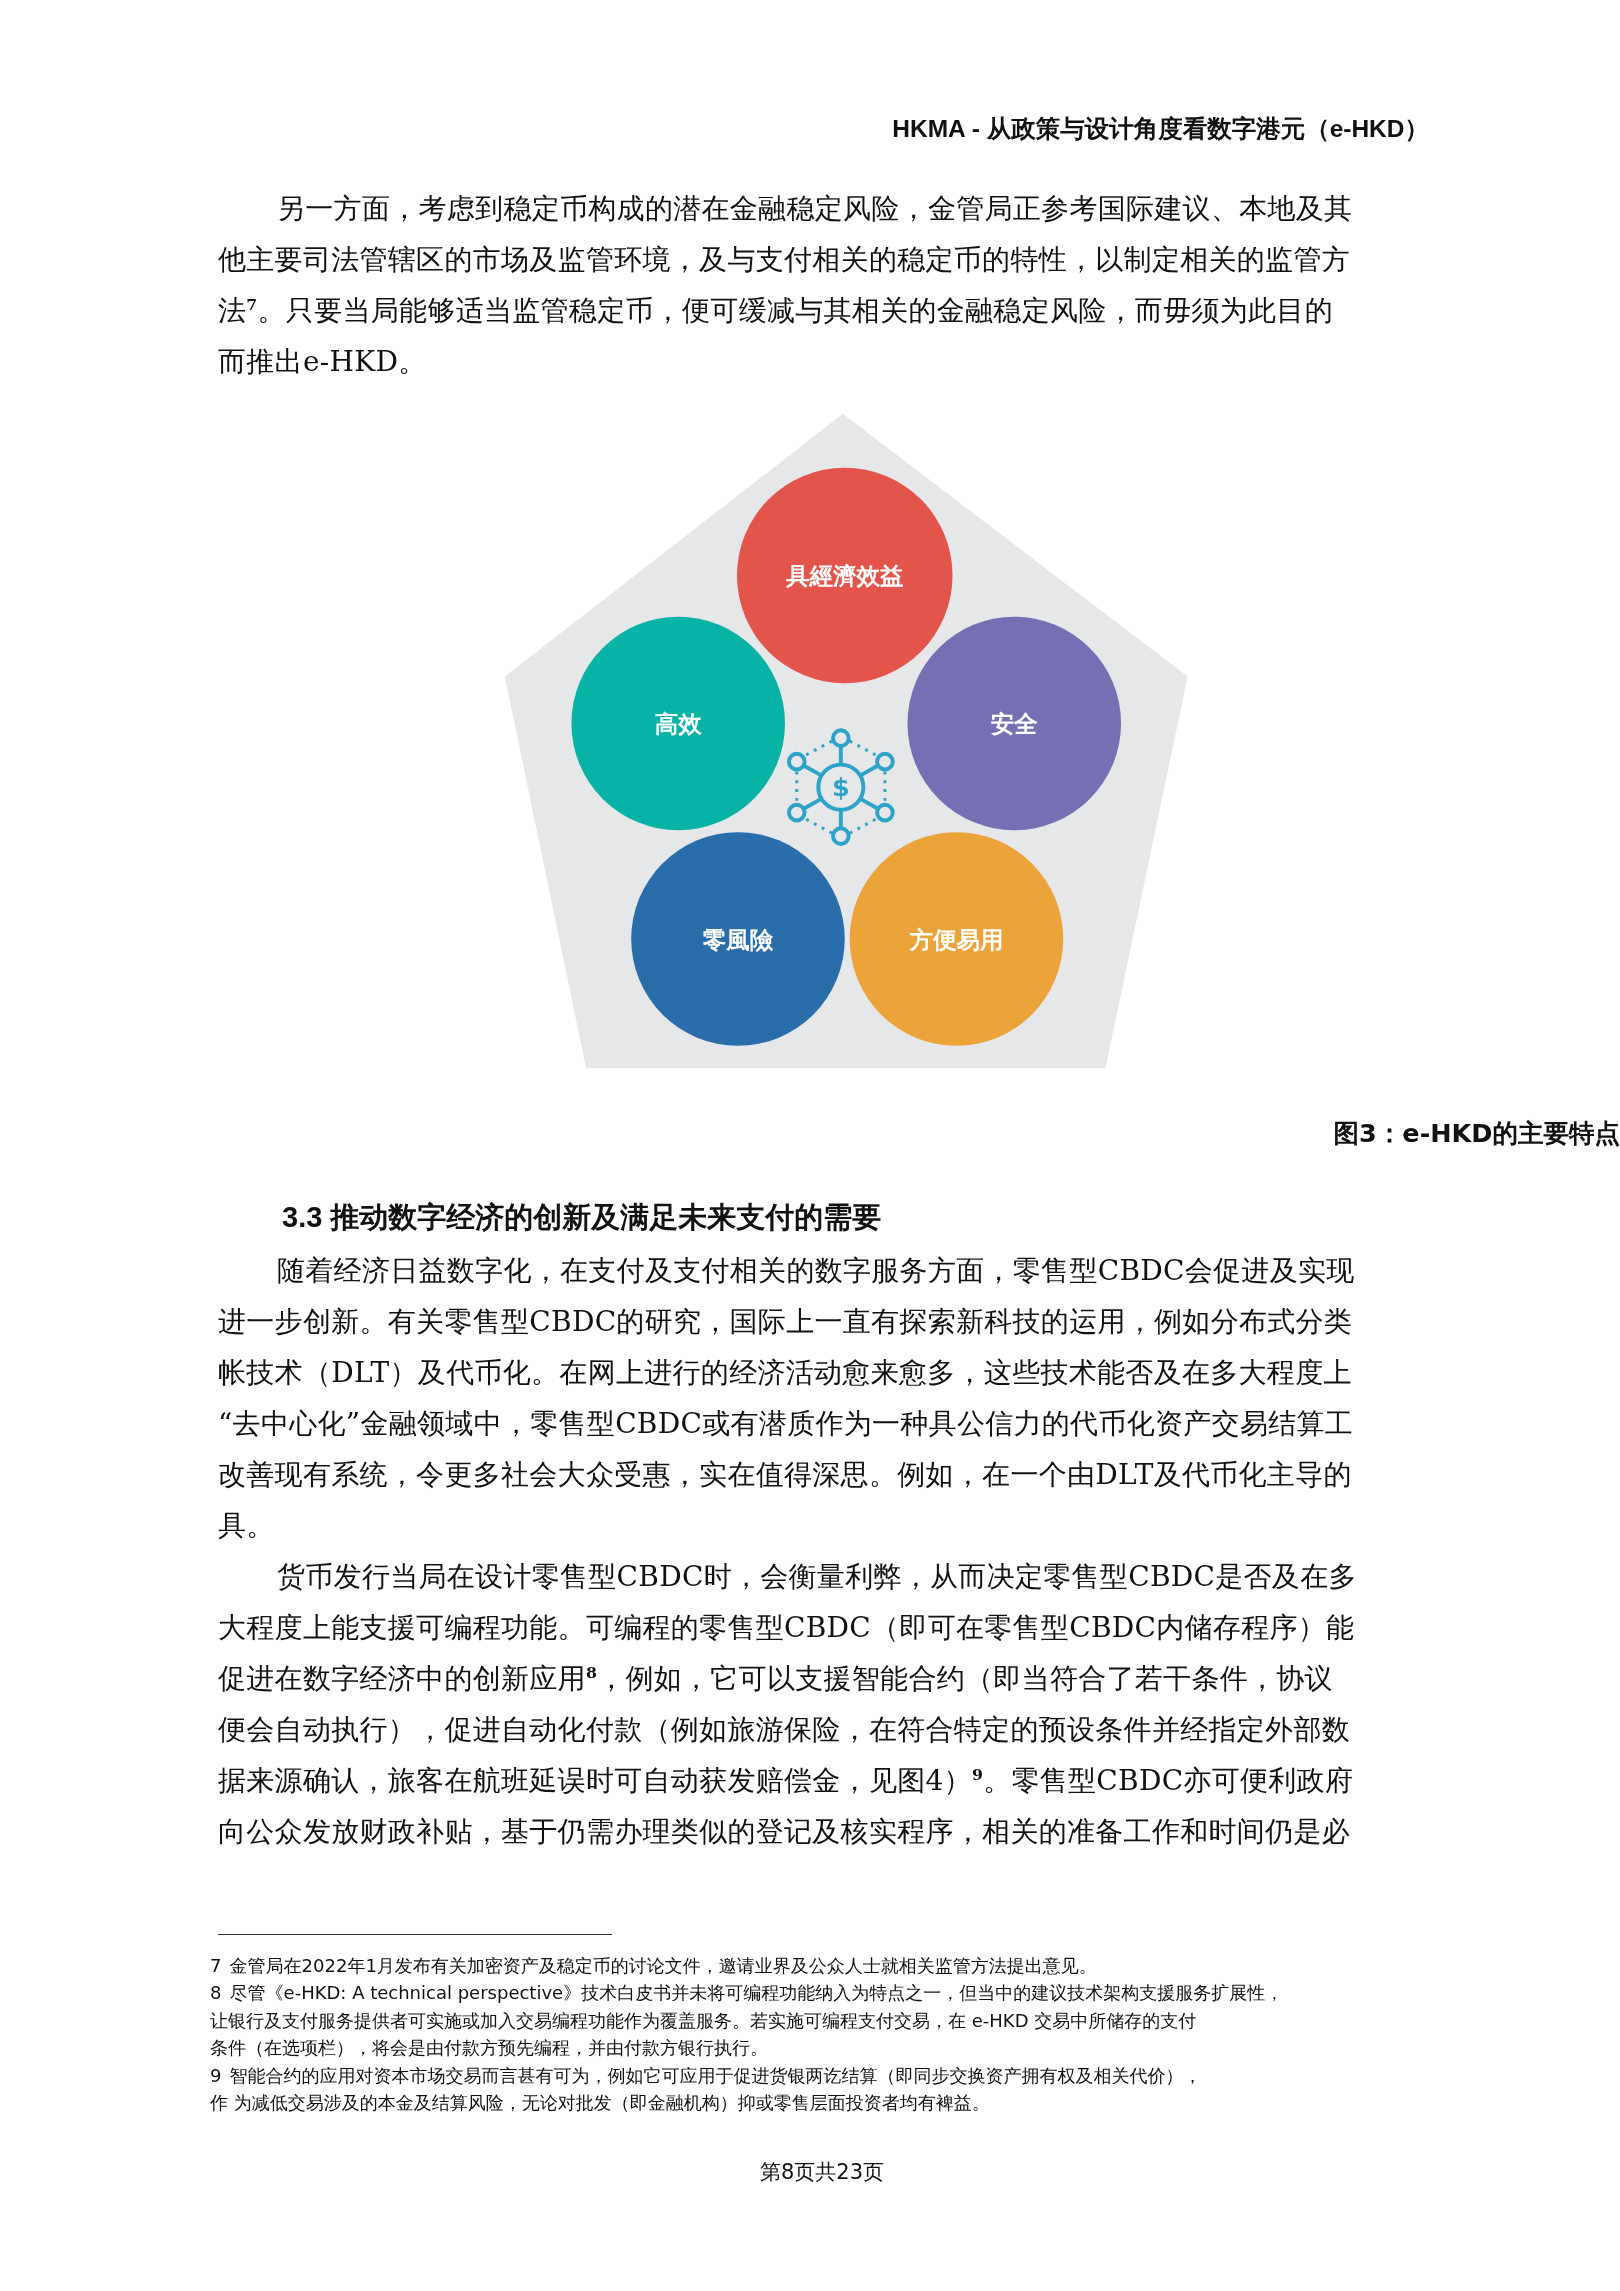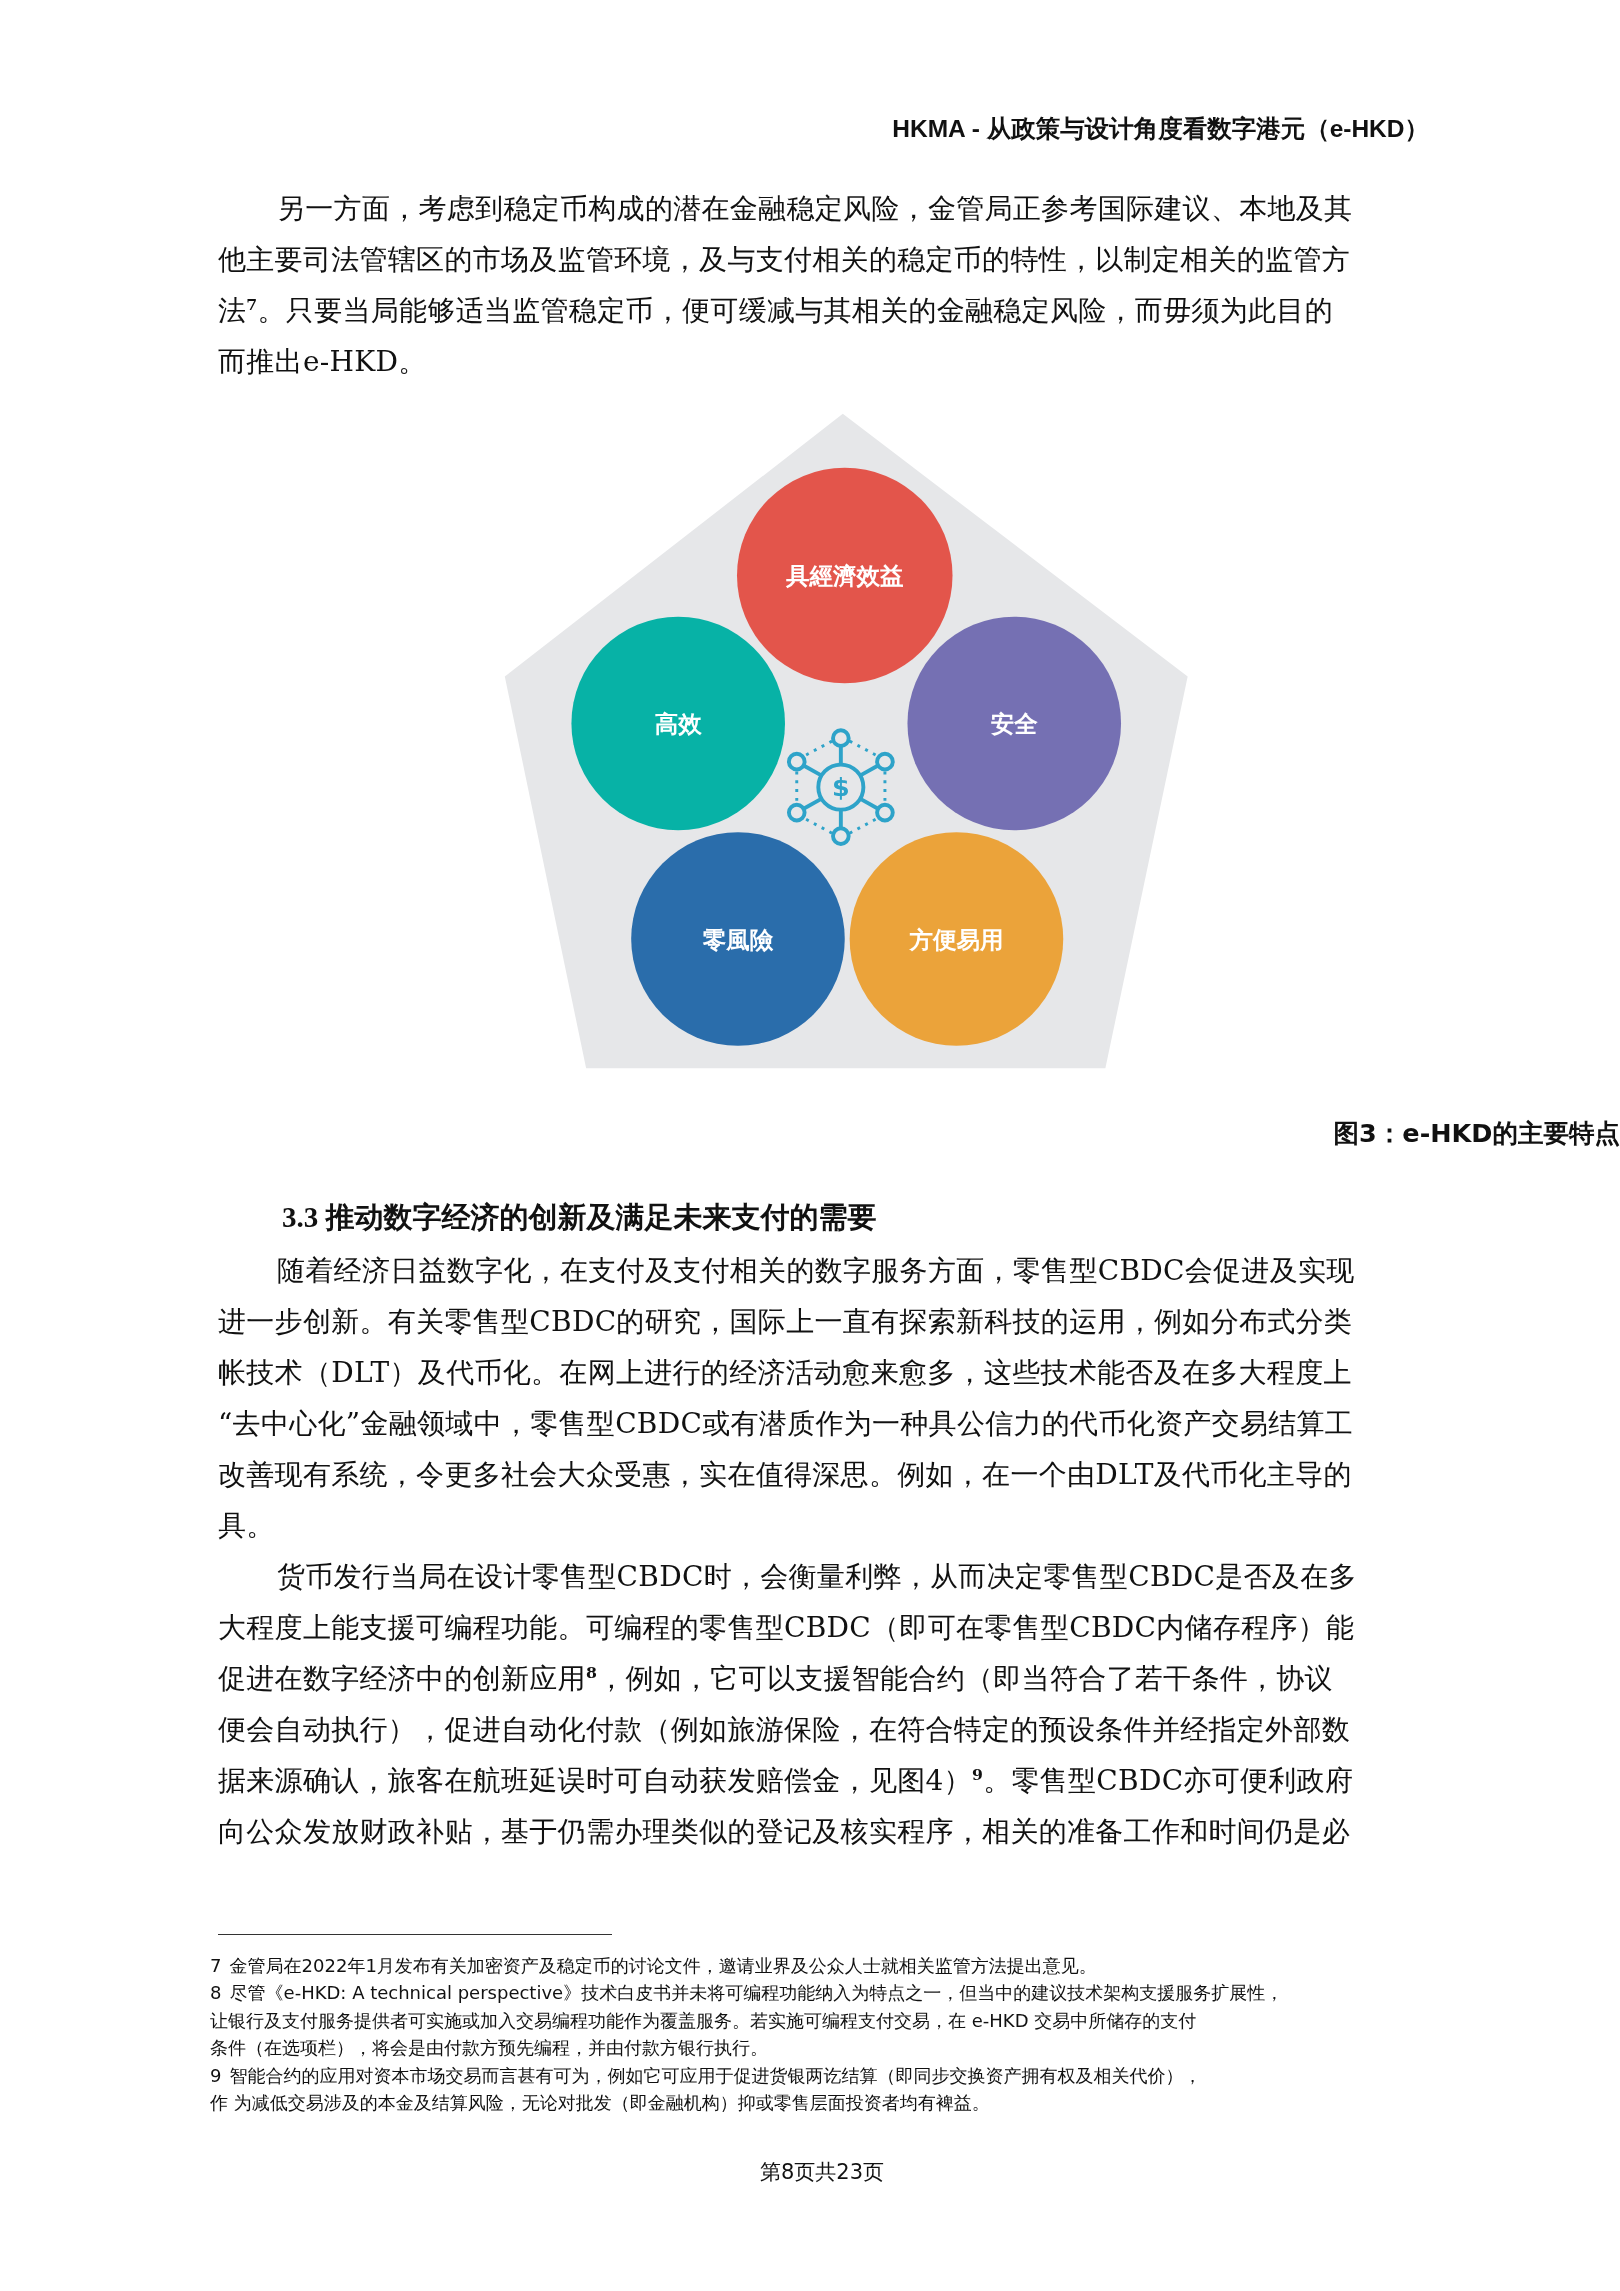--- a/index.html
+++ b/index.html
@@ -7,21 +7,21 @@
          font-family: "DejaVu Serif", "Liberation Serif", serif; color: #111; }
   .header { position: absolute; top: 112px; right: 191px; font-family: "Liberation Sans", "DejaVu Sans", sans-serif;
             font-weight: bold; font-size: 24.5px; color: #111; }
   .para { position: absolute; left: 218px; width: 1201px; font-size: 28px; line-height: 51px; letter-spacing: 0.3px; }
   .para .line { display: block; white-space: nowrap; }
   .para .indent { padding-left: 59px; }
   sup { font-size: 15.7px; vertical-align: top; position: relative; top: -5.9px; font-weight: bold; }
   .figure { position: absolute; left: 490px; top: 407px; width: 735px; height: 676px; }
   .caption { position: absolute; top: 1096px; left: 0; width: 1620px; text-align: right;
              font-family: "DejaVu Sans", sans-serif; font-weight: bold; font-size: 25.5px; margin-top: 20px; }
-  .section-title { position: absolute; top: 1198px; left: 282px; font-family: Liberation Serif, serif;
+  .section-title { position: absolute; top: 1198px; left: 282px; font-family: Liberation Sans, sans-serif;
                    font-weight: bold; font-size: 29px; }
   .fn-rule { position: absolute; top: 1934px; left: 218px; width: 394px; height: 1px; background: #333; }
   .footnotes { position: absolute; top: 1952px; left: 210px; width: 1235px;
                font-family: "DejaVu Sans", sans-serif; font-size: 18px; line-height: 27.4px; color: #111; }
   .fn { display: block; white-space: nowrap; }
   .fn .num { display: inline-block; width: 19.6px; }
   .pagenum { position: absolute; top: 2158px; left: 12px; width: 1620px; text-align: center;
              font-family: "DejaVu Sans", sans-serif; font-size: 21px; }
 </style>
 </head>

